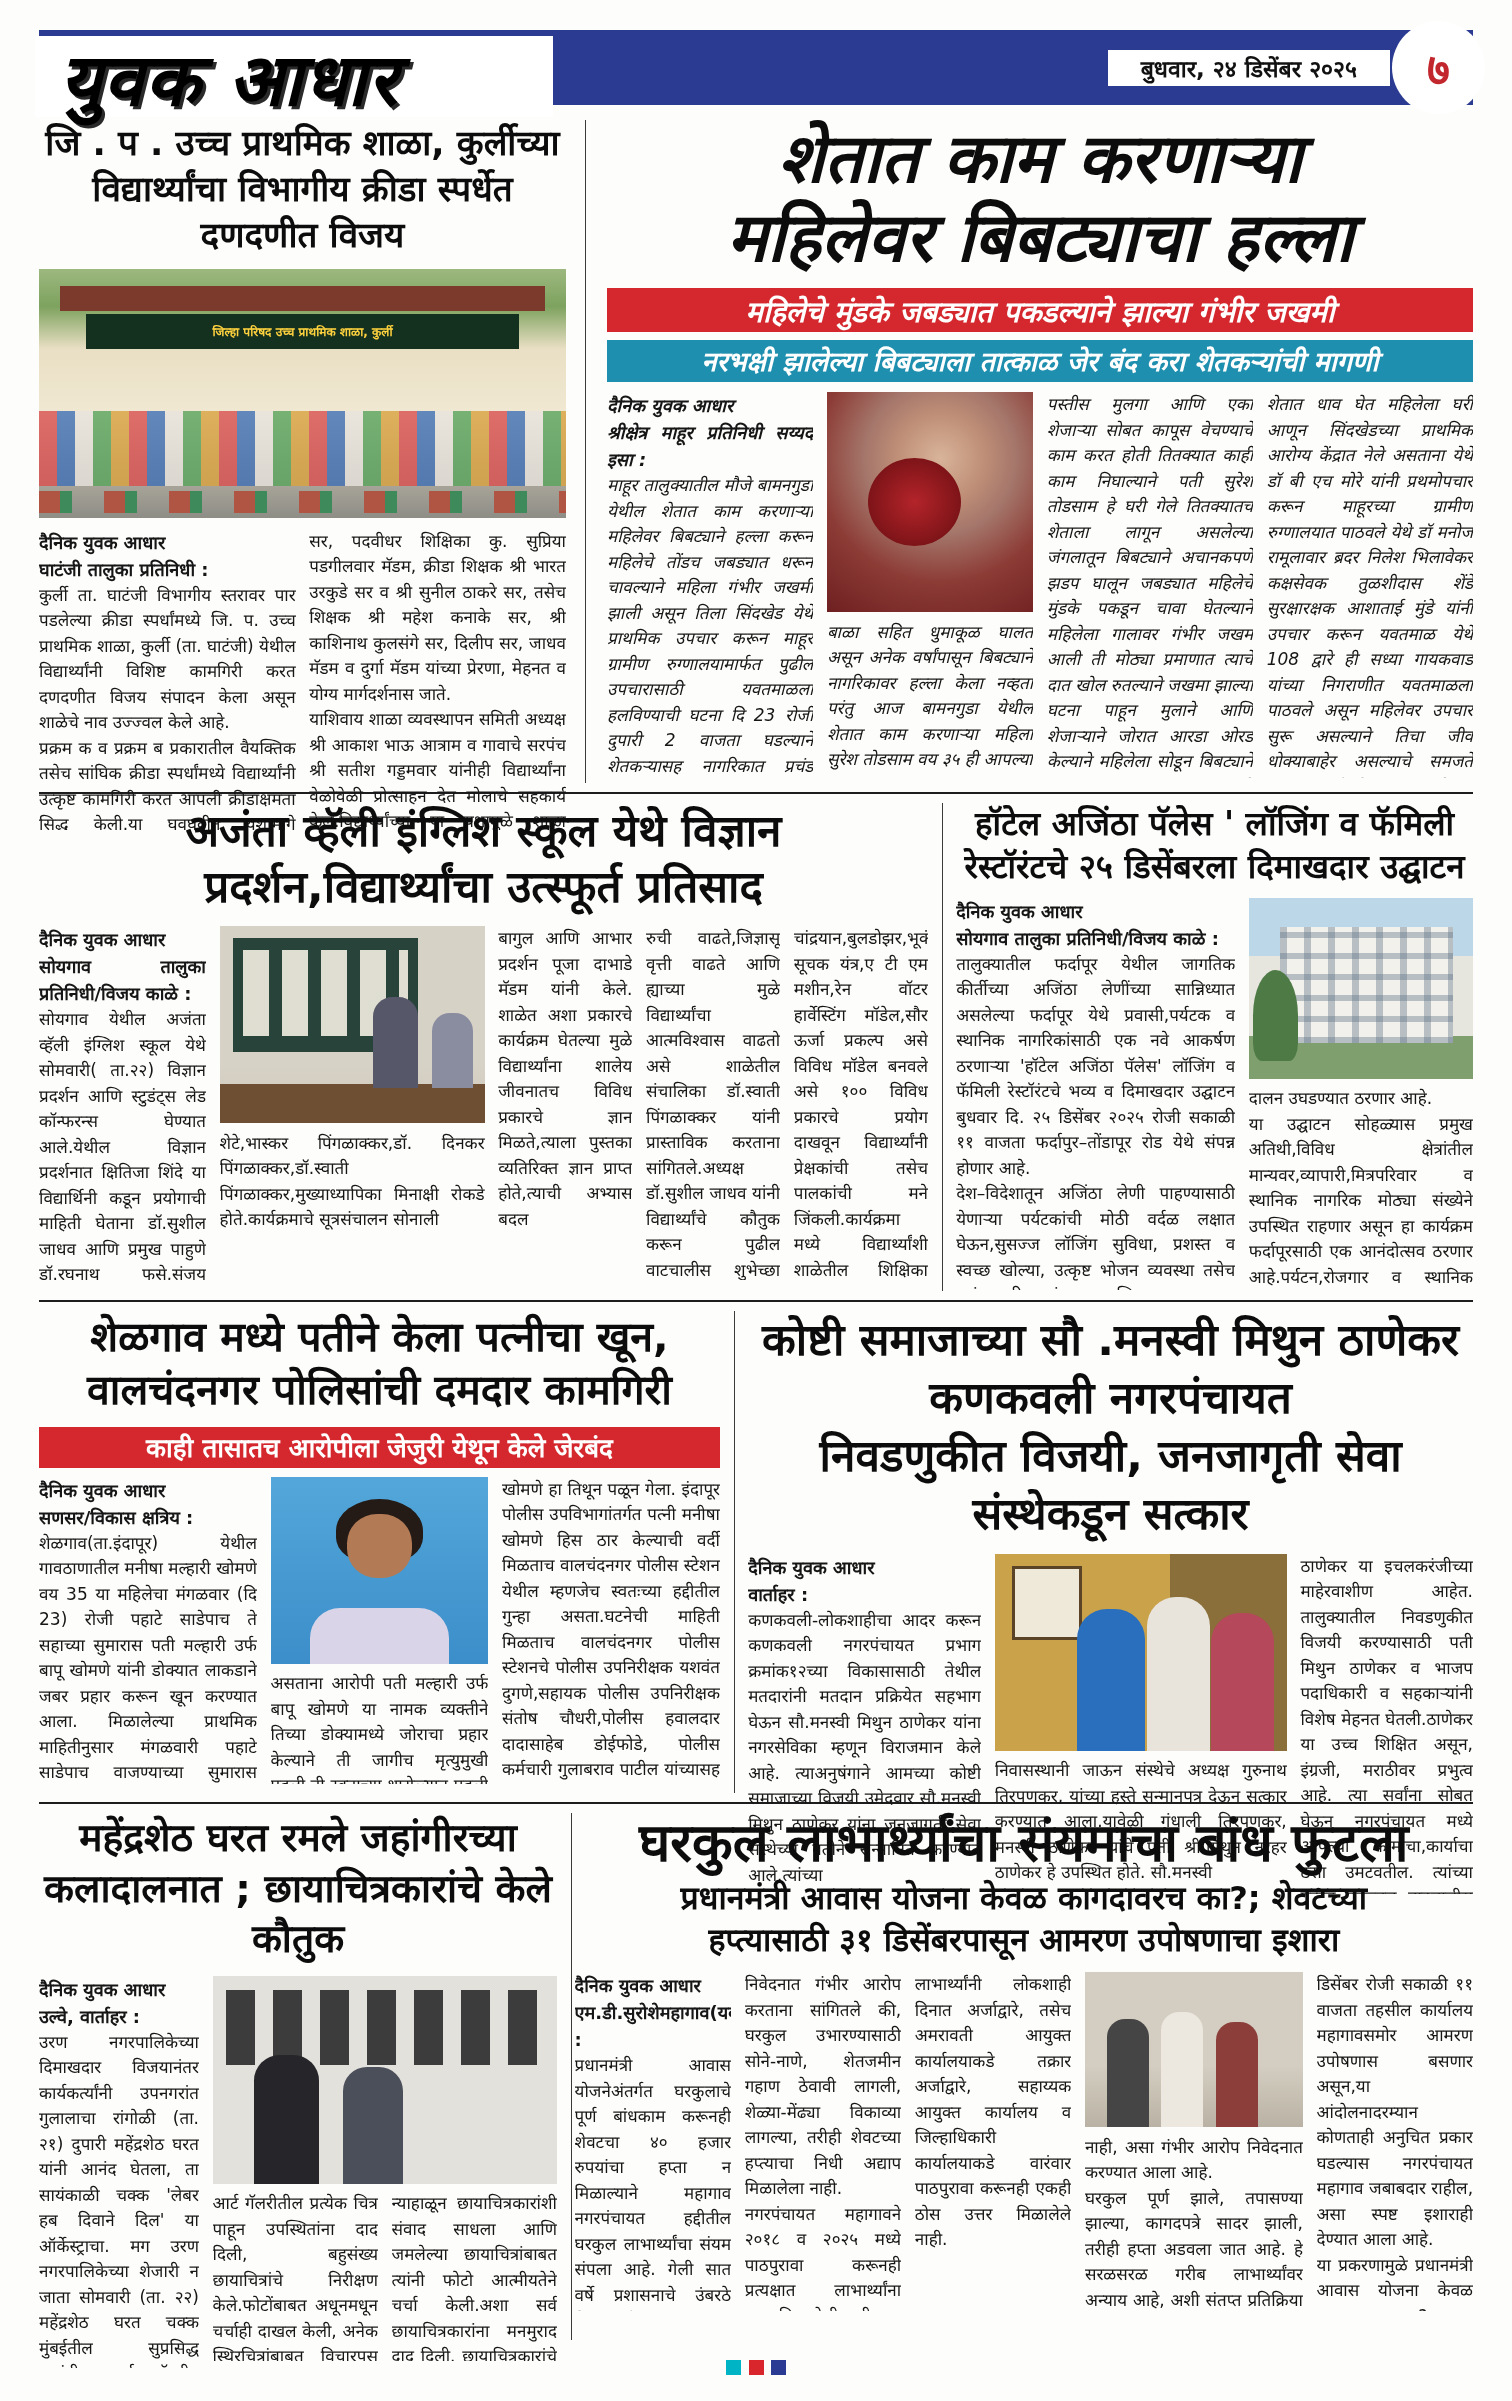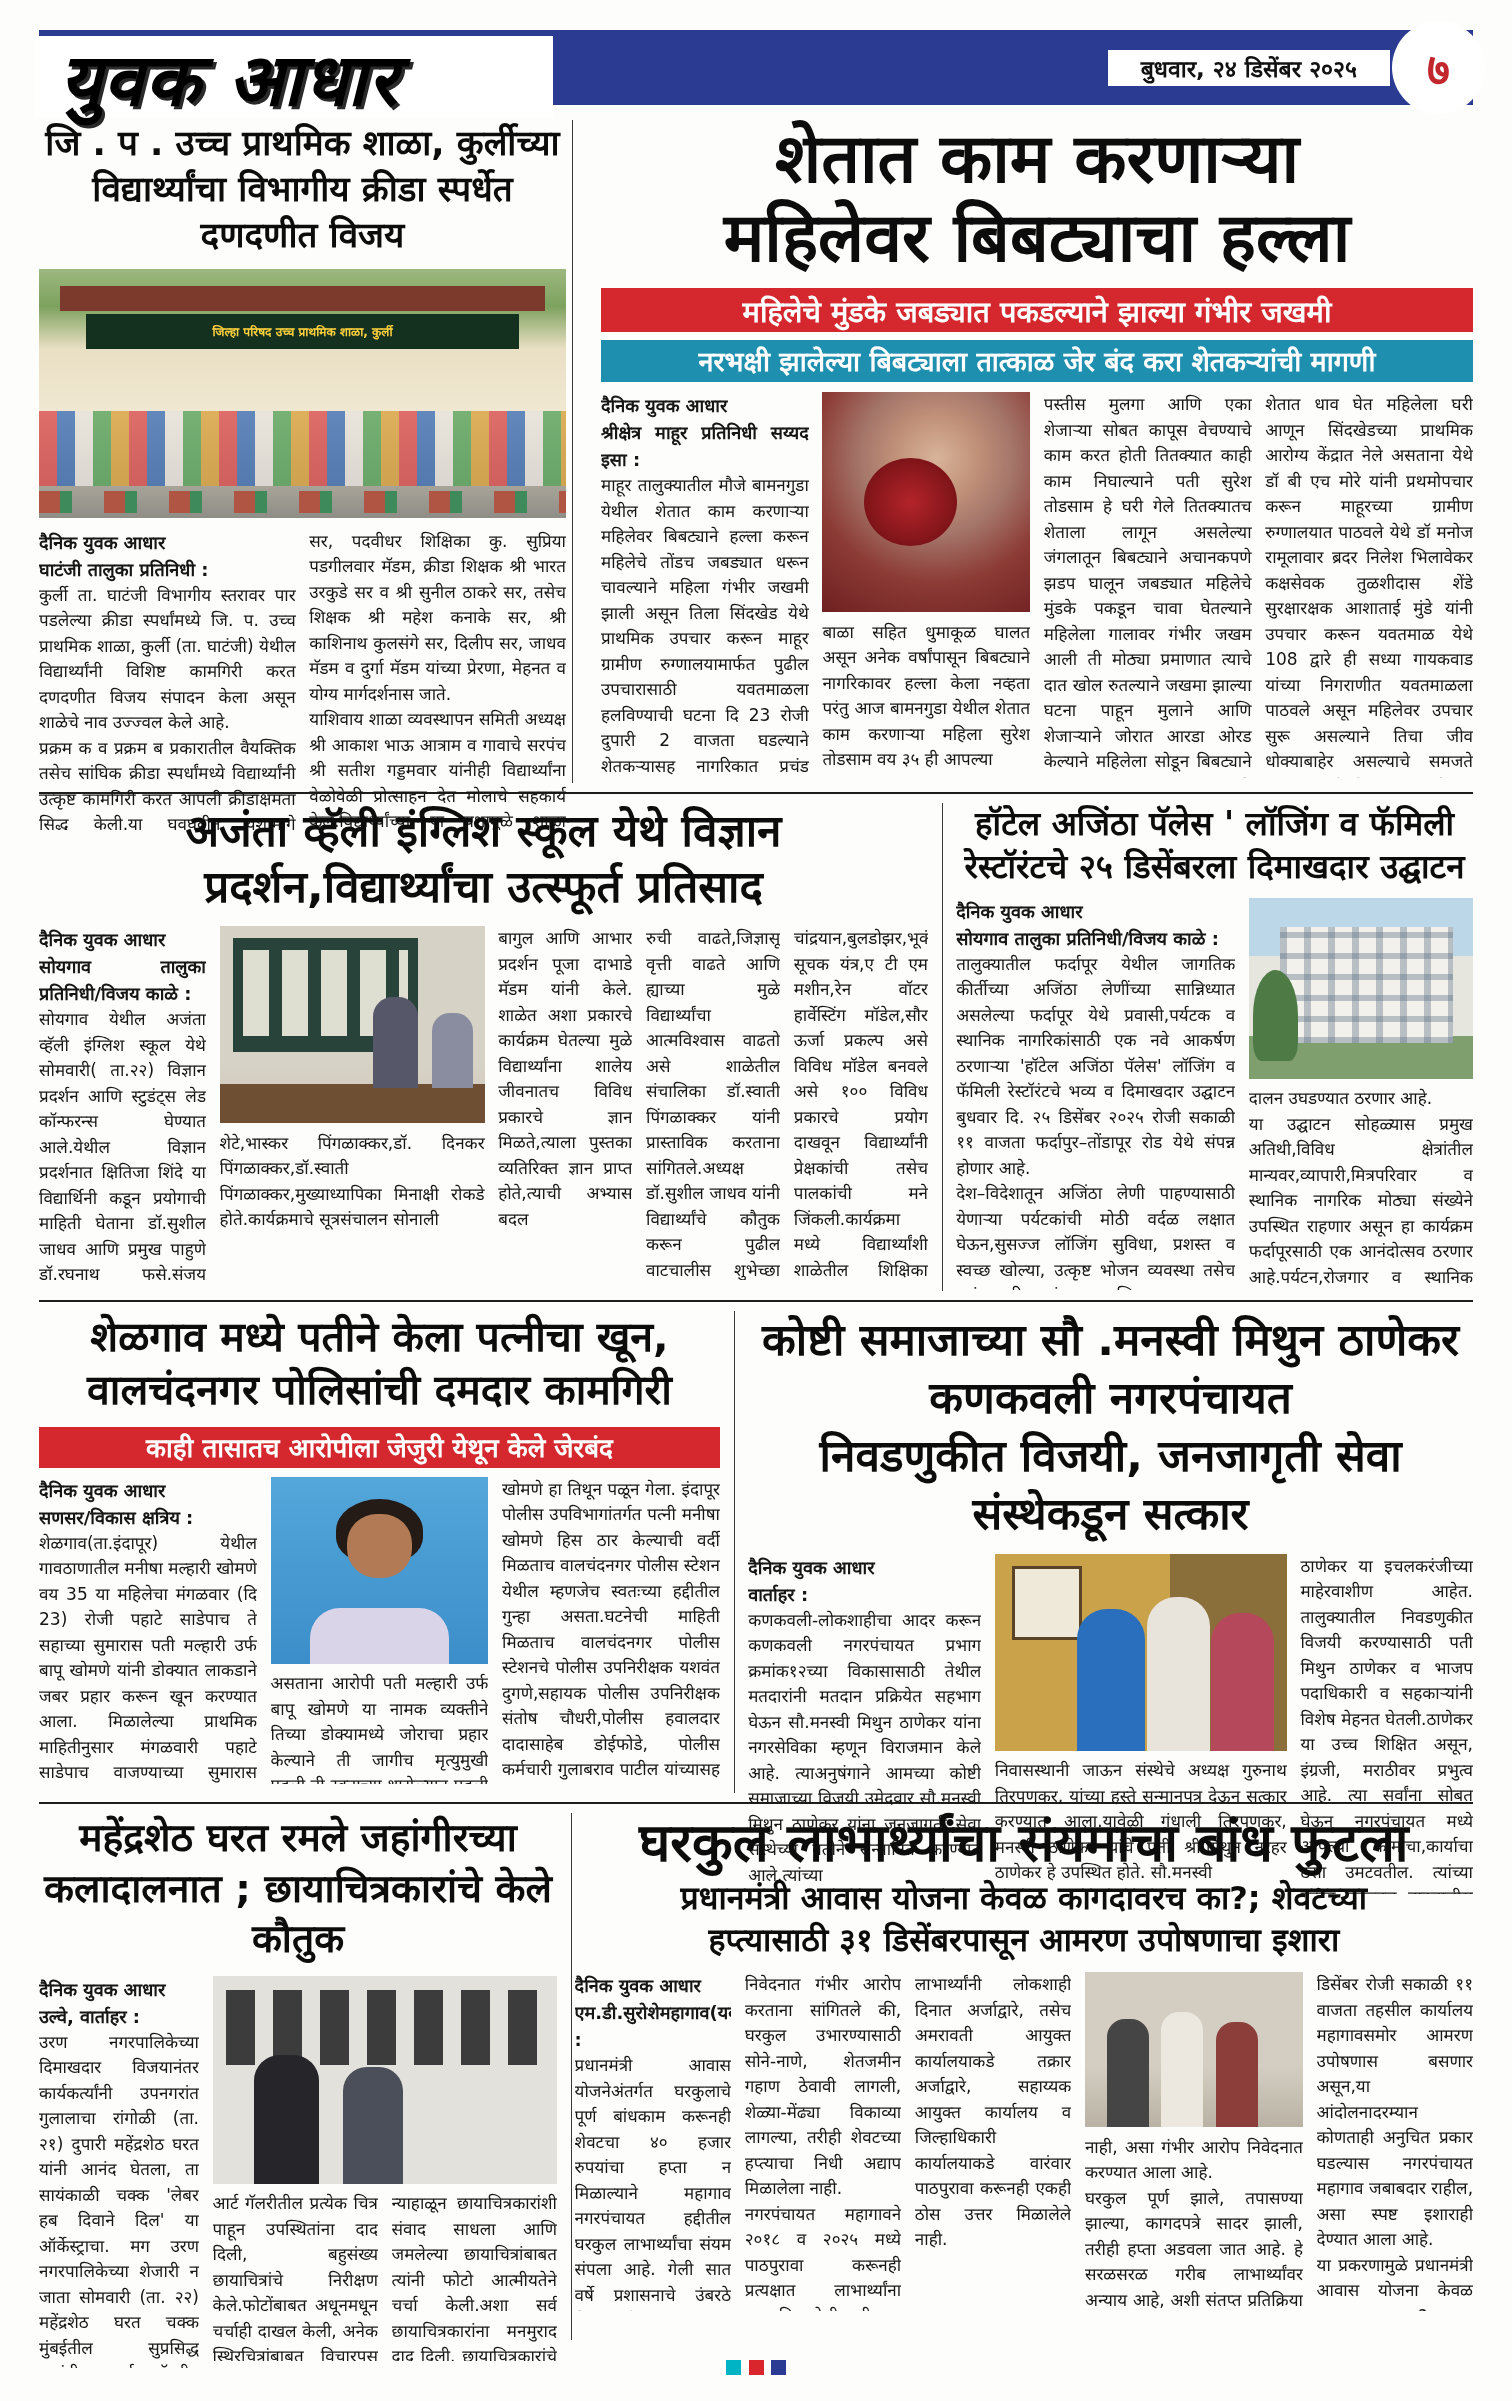--- a/index.html
+++ b/index.html
@@ -122,21 +122,21 @@
           <div class="txt">कुर्ली ता. घाटंजी विभागीय स्तरावर पार पडलेल्या क्रीडा स्पर्धांमध्ये जि. प. उच्च प्राथमिक शाळा, कुर्ली (ता. घाटंजी) येथील विद्यार्थ्यांनी विशिष्ट कामगिरी करत दणदणीत विजय संपादन केला असून शाळेचे नाव उज्ज्वल केले आहे.
 प्रक्रम क व प्रक्रम ब प्रकारातील वैयक्तिक तसेच सांघिक क्रीडा स्पर्धांमध्ये विद्यार्थ्यांनी उत्कृष्ट कामगिरी करत आपली क्रीडाक्षमता सिद्ध केली.या घवघवीत यशामागे शाळेतील शिक्षकवृंद, व्यवस्थापन व स्थानिक नेतृत्व यांचे मोलाचे योगदान लाभले आहे. या यशाचे श्रेय मार्गदर्शक उच्च श्रेणी मुख्याध्यापक श्री विलास किरणापुरे सर, पदवीधर शिक्षक श्री शंकर केमेकार</div>
         </div>
         <div class="col">
           <div class="txt">सर, पदवीधर शिक्षिका कु. सुप्रिया पडगीलवार मॅडम, क्रीडा शिक्षक श्री भारत उरकुडे सर व श्री सुनील ठाकरे सर, तसेच शिक्षक श्री महेश कनाके सर, श्री काशिनाथ कुलसंगे सर, दिलीप सर, जाधव मॅडम व दुर्गा मॅडम यांच्या प्रेरणा, मेहनत व योग्य मार्गदर्शनास जाते.
 याशिवाय शाळा व्यवस्थापन समिती अध्यक्ष श्री आकाश भाऊ आत्राम व गावाचे सरपंच श्री सतीश गड्डमवार यांनीही विद्यार्थ्यांना वेळोवेळी प्रोत्साहन देत मोलाचे सहकार्य केले.विद्यार्थ्यांच्या या यशामुळे शाळा परिसरात आनंदाचे वातावरण निर्माण झाले असून सर्व यशस्वी विद्यार्थ्यांचे मनःपूर्वक अभिनंदन करण्यात येत आहे. त्यांच्या पुढील क्रीडा वाटचालीसाठी सर्व स्तरातून हार्दिक शुभेच्छा व्यक्त करण्यात येत आहेत.</div>
         </div>
       </div>
     </div>
 
-    <div class="vsep" style="flex:1; margin-left:6px; padding-left:28px;">
+    <div class="vsep" style="flex:1; margin-left:19px; padding-left:21px;font-style:italic;">
       <div class="headline" style="font-size:68px; line-height:1.16;">शेतात काम करणाऱ्या
 महिलेवर बिबट्याचा हल्ला</div>
       <div class="bar bar-red" style="height:44px; font-size:29px; margin:10.5px 0 7.5px;">महिलेचे मुंडके जबड्यात पकडल्याने झाल्या गंभीर जखमी</div>
       <div class="bar bar-teal" style="height:42px; font-size:27px; margin-bottom:10.5px;">नरभक्षी झालेल्या बिबट्याला तात्काळ जेर बंद करा शेतकऱ्यांची मागणी</div>
       <div class="cols" style="height:386px;">
         <div class="col">
           <div class="byline">दैनिक युवक आधार</div>
           <div class="byline">श्रीक्षेत्र माहूर प्रतिनिधी सय्यद इसा :</div>
           <div class="txt">माहूर तालुक्यातील मौजे बामनगुडा येथील शेतात काम करणाऱ्या महिलेवर बिबट्याने हल्ला करून महिलेचे तोंडच जबड्यात धरून चावल्याने महिला गंभीर जखमी झाली असून तिला सिंदखेड येथे प्राथमिक उपचार करून माहूर ग्रामीण रुग्णालयामार्फत पुढील उपचारासाठी यवतमाळला हलविण्याची घटना दि 23 रोजी दुपारी 2 वाजता घडल्याने शेतकऱ्यासह नागरिकात प्रचंड दहशत निर्माण झाली असून नरभक्षी बिबट्याला तात्काळ जेर बंद करण्याची मागणी होत आहे
 माहूर तालुक्यात अनेक बिबटे मुला</div>

